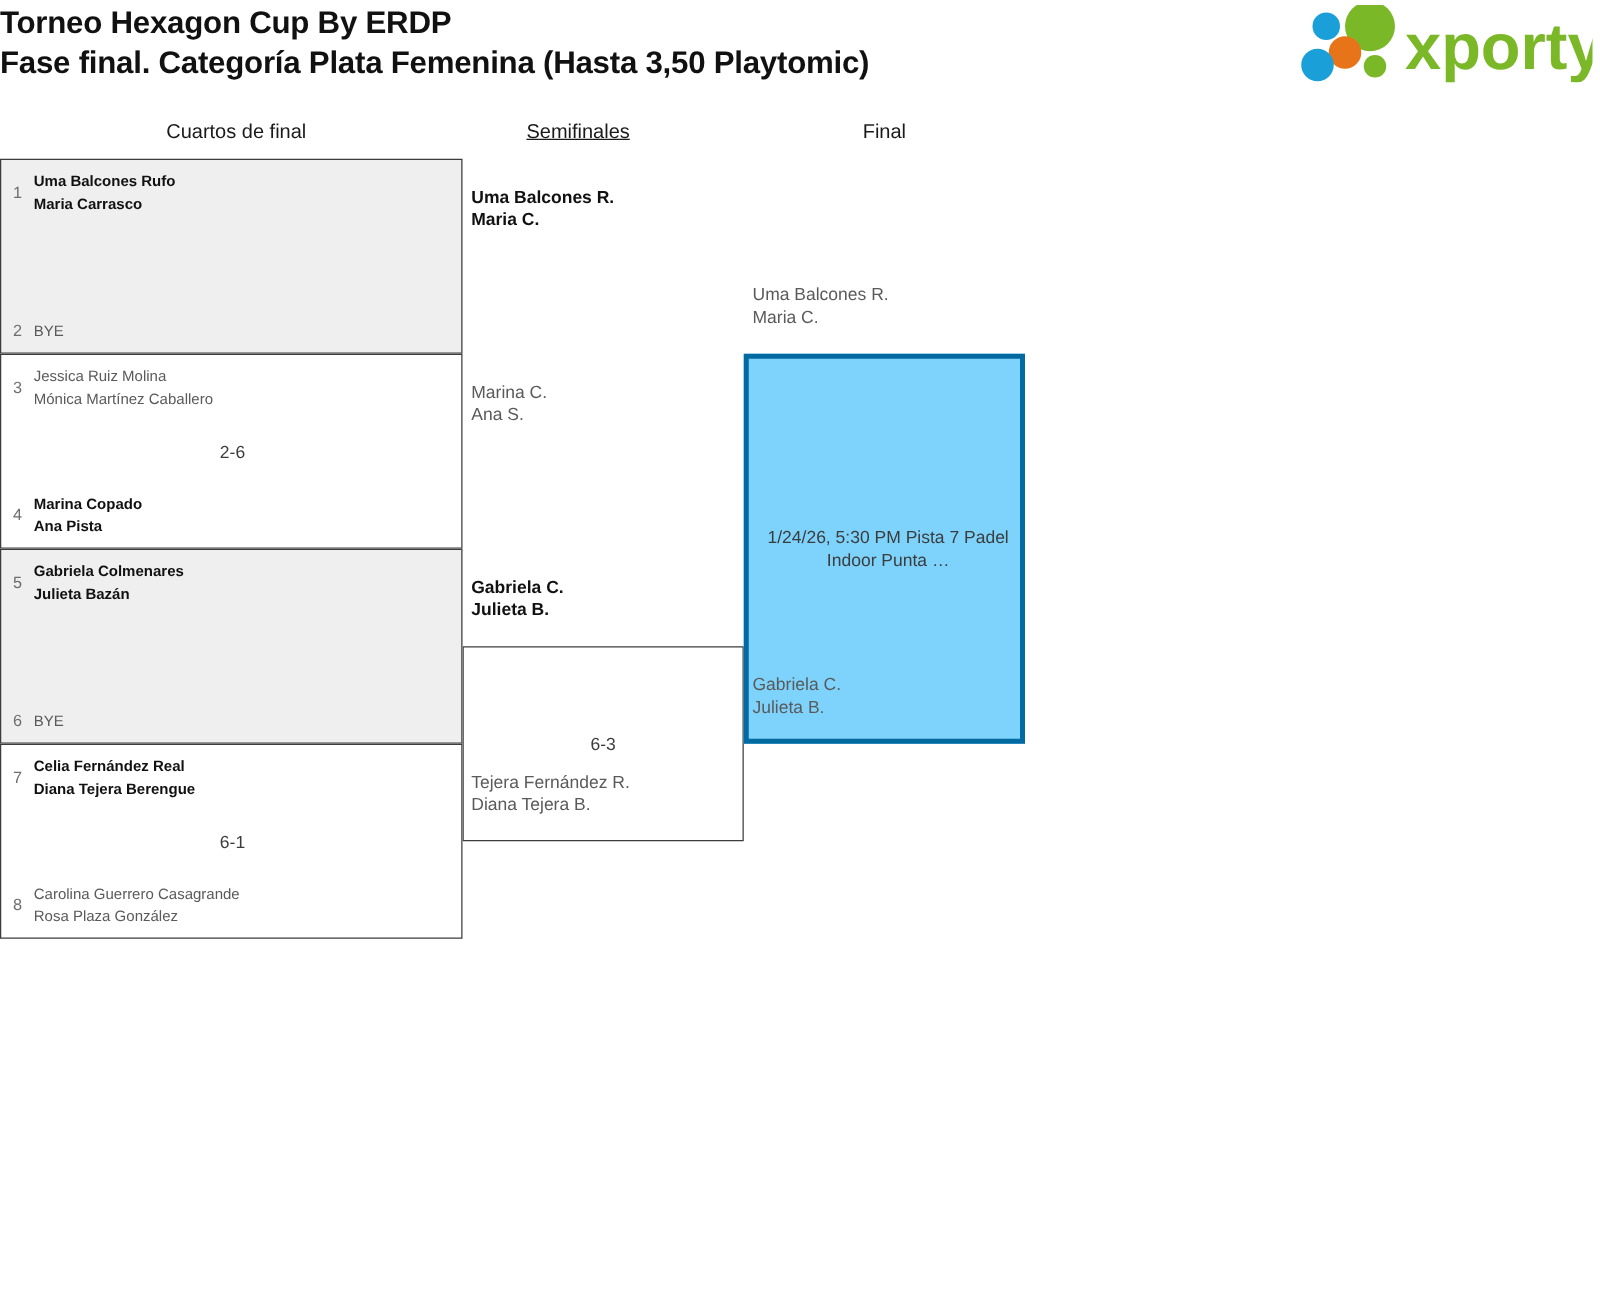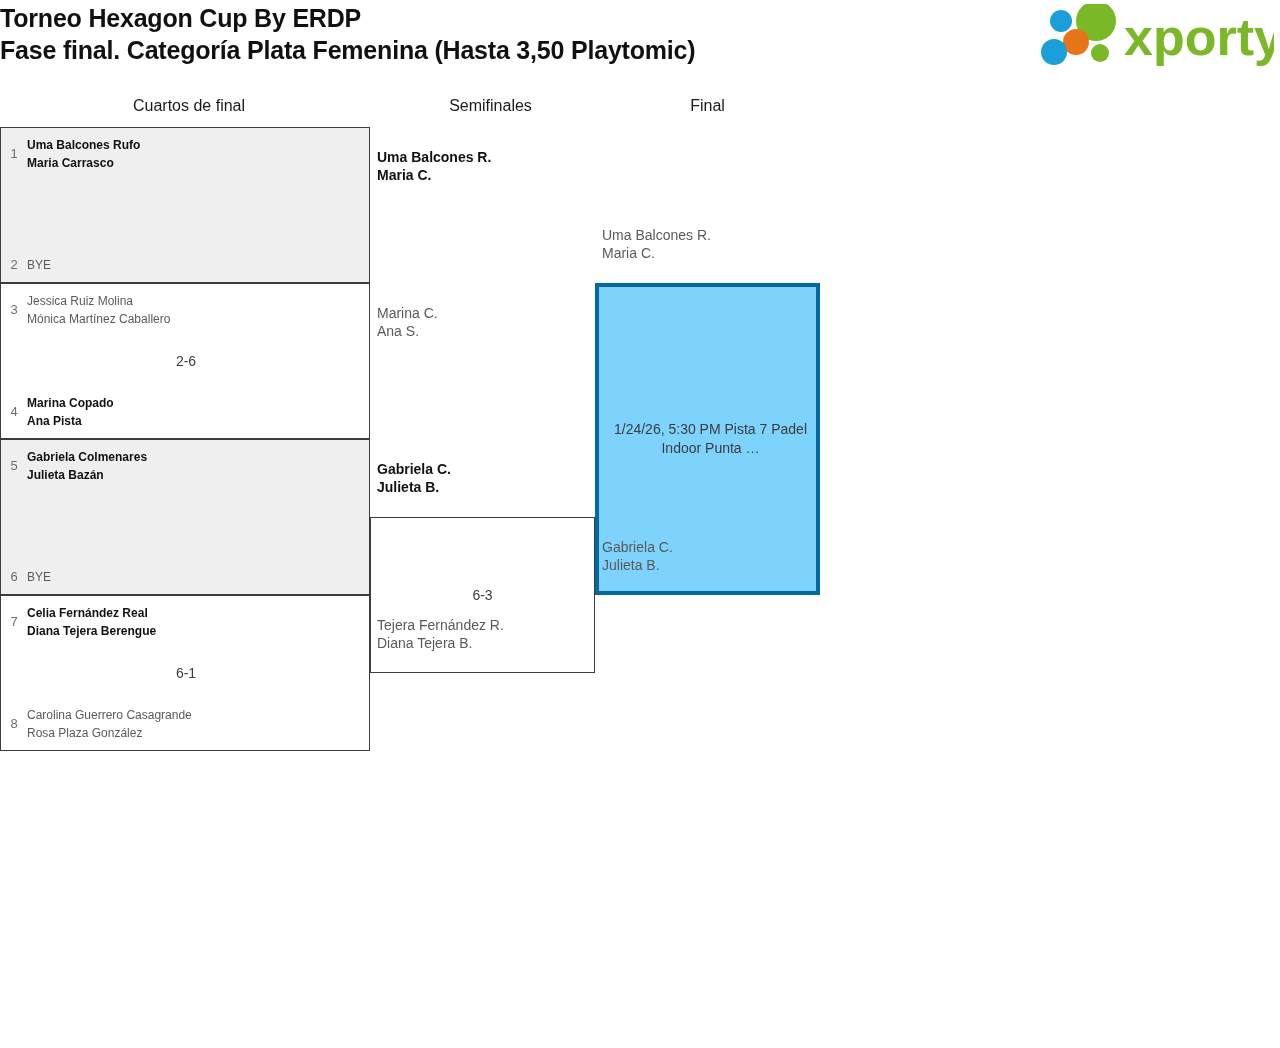--- a/index.html
+++ b/index.html
@@ -53,21 +53,21 @@
   
   .round-header {
     position: absolute;
     font-size: 16px;
     font-weight: normal;
     color: #1a1a1a;
     text-align: center;
     white-space: nowrap;
   }
   #hdr-qf  { left: 4px;   top: 97px; width: 370px; }
-  #hdr-sf  { left: 378px; top: 97px; width: 225px; }
+  #hdr-sf  { left: 350px; top: 97px; width: 225px; text-decoration: underline; }
   #hdr-f   { left: 595px; top: 97px; width: 225px; }
 
   
   #bracket {
     position: absolute;
     left: 0;
     top: 0;
     width: 1280px;
     height: 1048px;
   }

